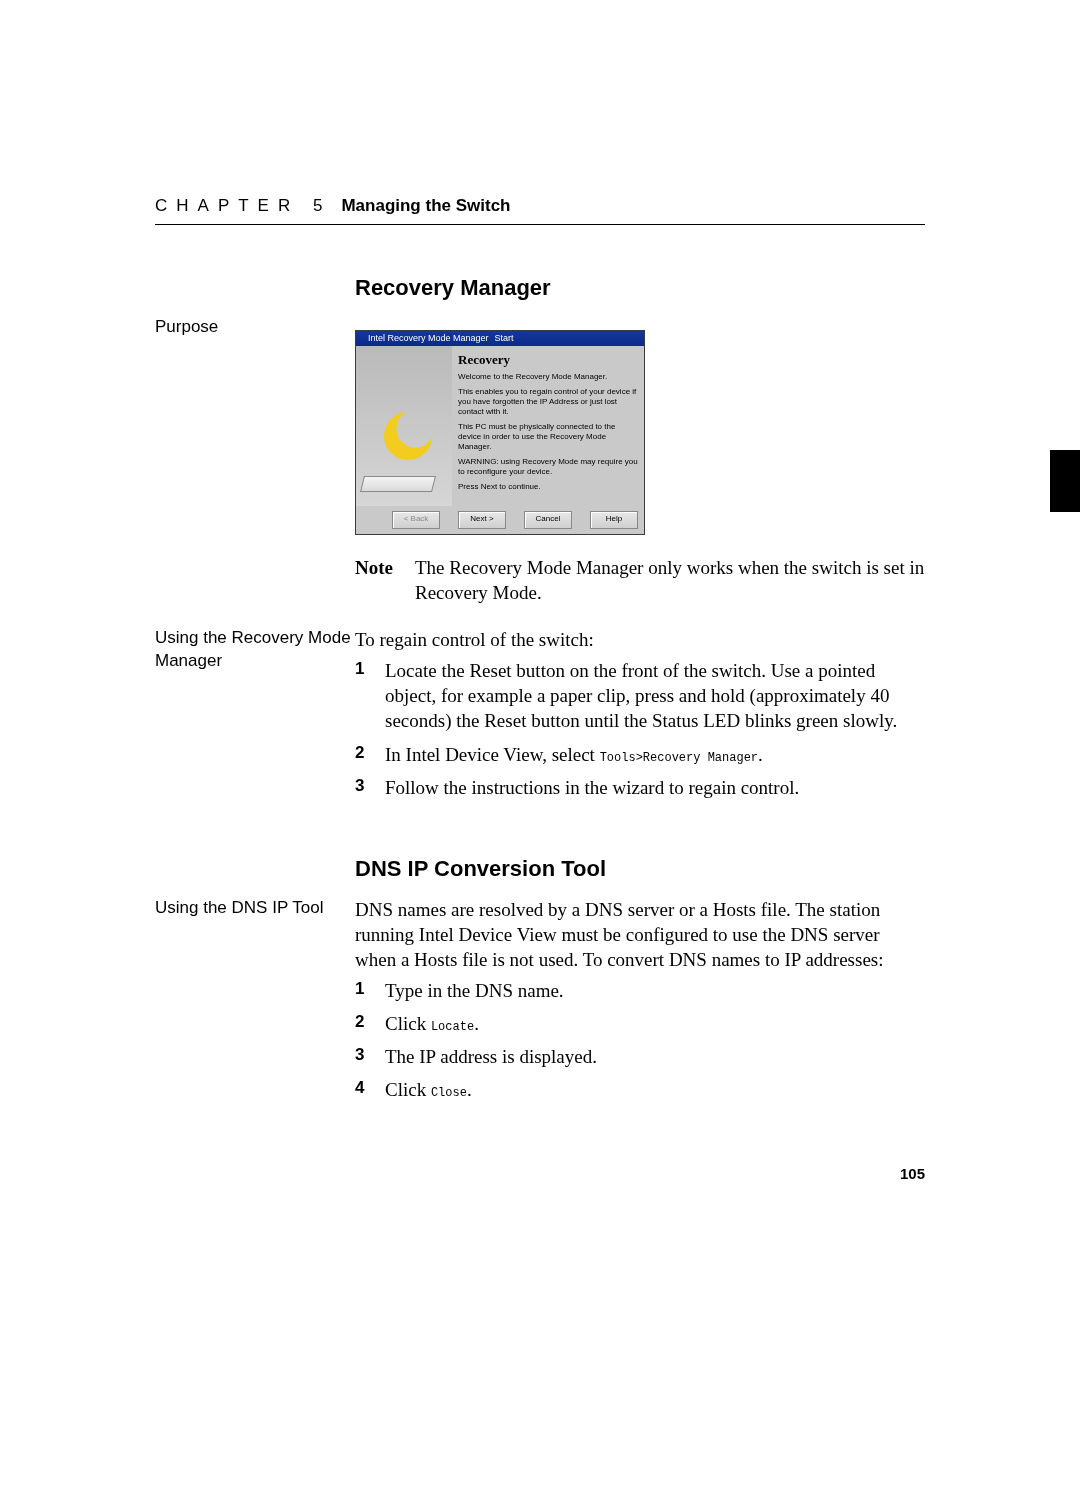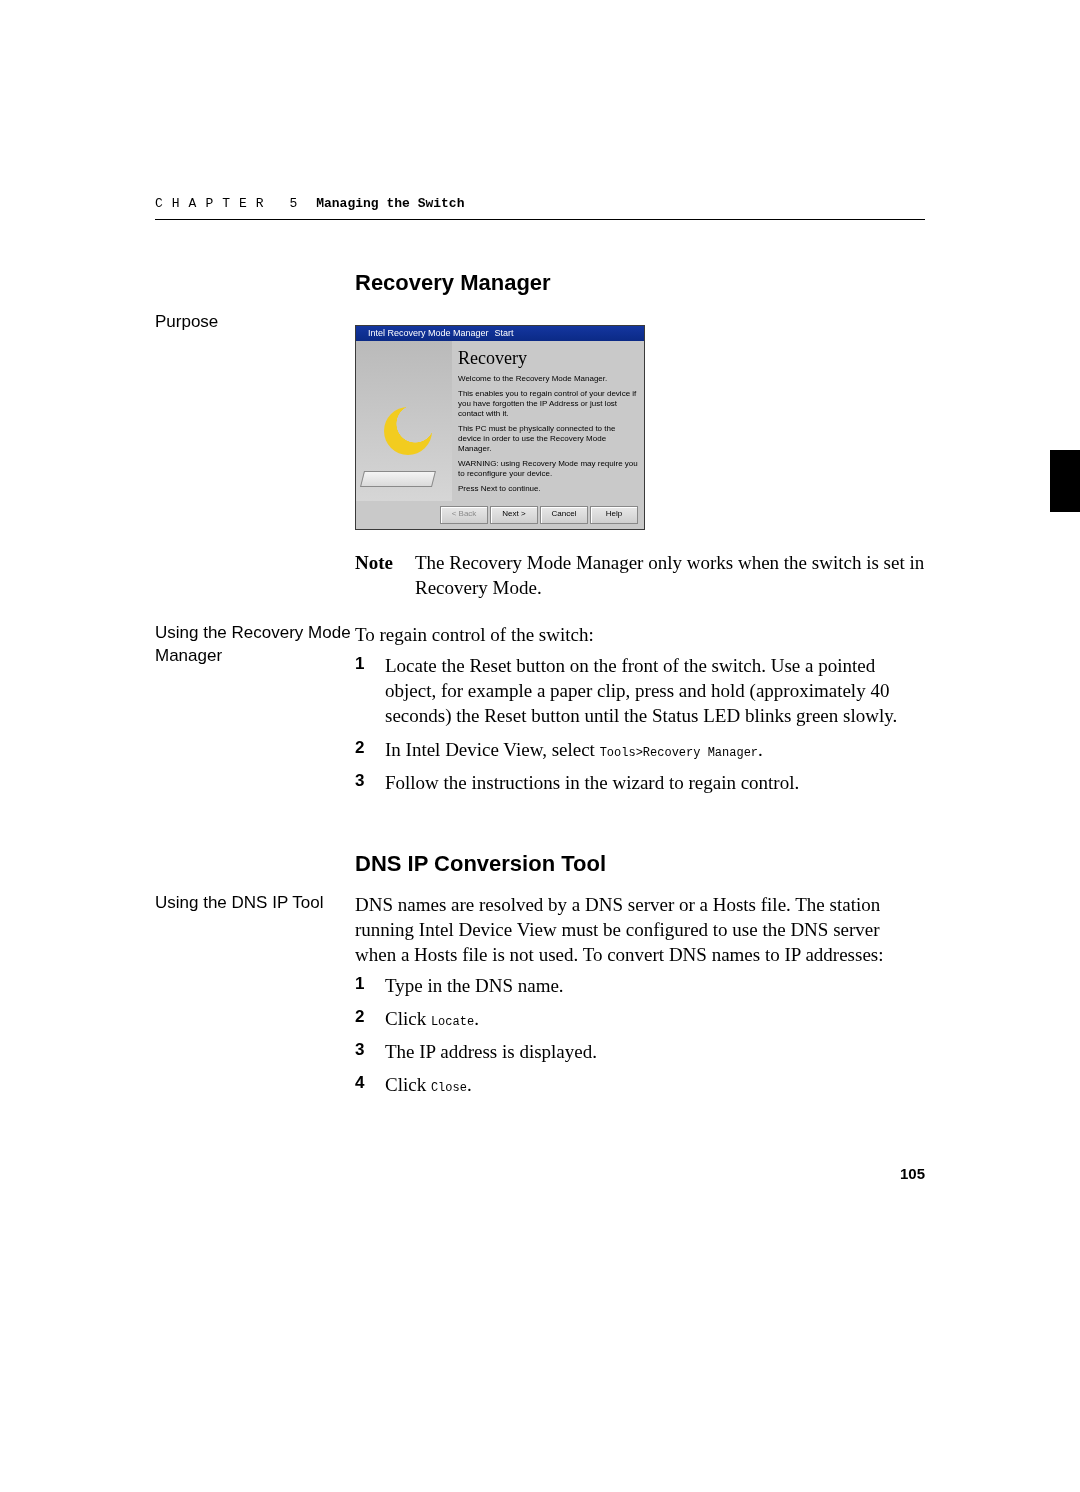--- a/index.html
+++ b/index.html
@@ -14,22 +14,22 @@
     height: 1492px;
     position: relative;
     box-sizing: border-box;
     padding: 196px 155px 0 155px;
   }
 
   
   .runhead {
     display: flex;
     align-items: baseline;
-    font-family: Liberation Mono, monospace;
-    font-size: 13px;
+    font-family: Liberation Sans, sans-serif;
+    font-size: 17px;
     letter-spacing: 0;
   }
   .runhead .chapter {
     letter-spacing: 9px;
   }
   .runhead .title {
     font-weight: bold;
     margin-left: 10px;
   }
   .rule {
@@ -173,28 +173,28 @@
   .shot .rightpane {
     flex: 1 1 auto;
     padding: 5px 6px 0 6px;
     color: #000;
     font-size: 8px;
     line-height: 1.25;
   }
   .shot .rightpane h4 {
     margin: 1px 0 4px 0;
     font-family: "Times New Roman", Times, serif;
-    font-size: 18px;
-    font-weight: normal;
+    font-size: 13px;
+    font-weight: bold;
   }
   .shot .rightpane p { margin: 0 0 5px 0; }
   .shot .buttons {
     display: flex;
     justify-content: flex-end;
-    gap: 2px;
+    gap: 18px;
     padding: 5px 6px 5px 6px;
     background: #c9c9c9;
   }
   .shot .btn {
     width: 46px;
     height: 16px;
     background: linear-gradient(#e8e8e8, #cfcfcf);
     border: 1px solid #888;
     font-size: 8px;
     text-align: center;

